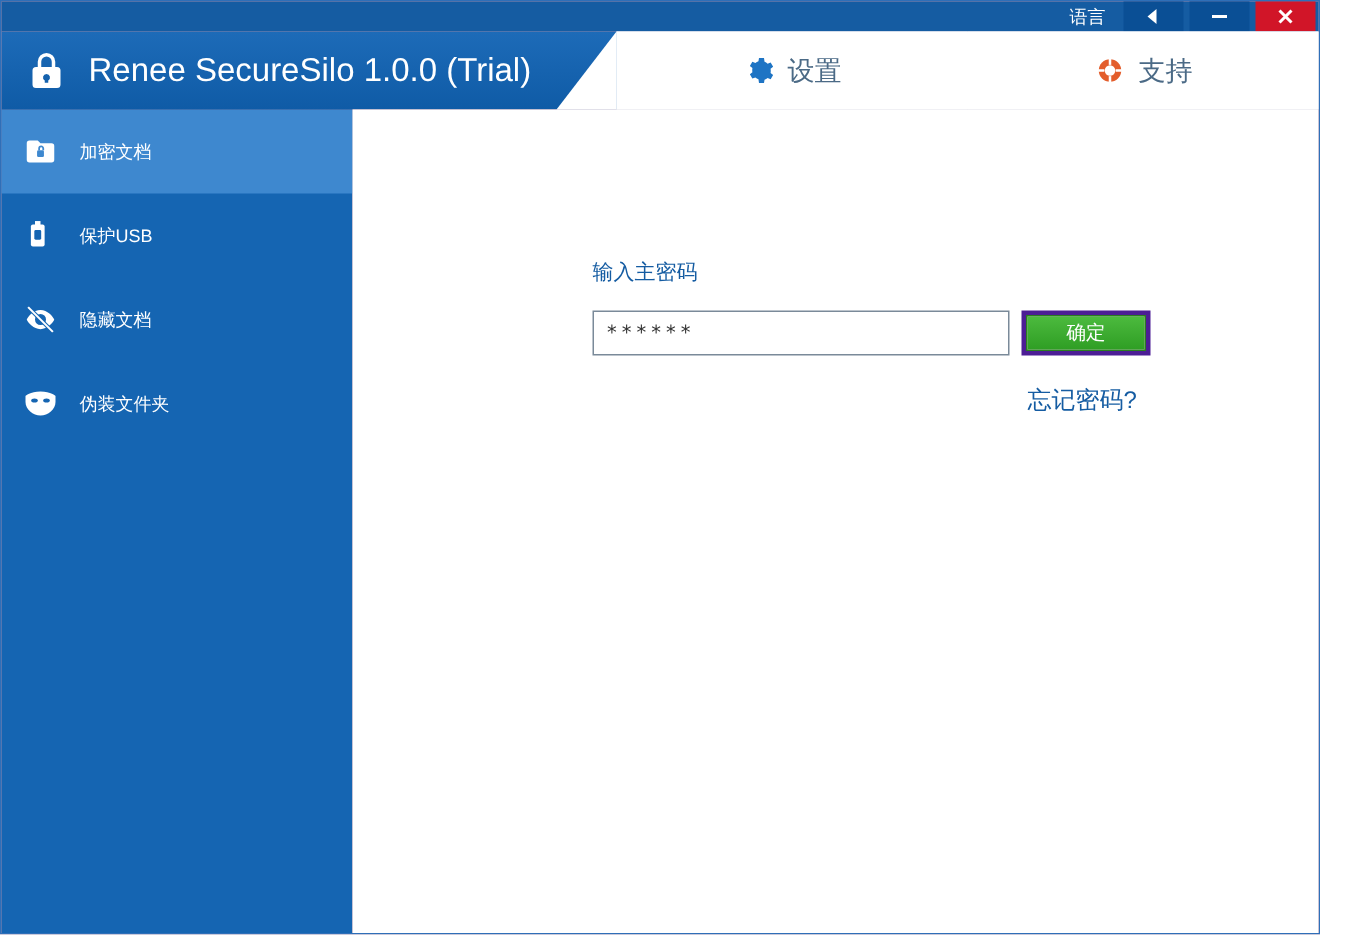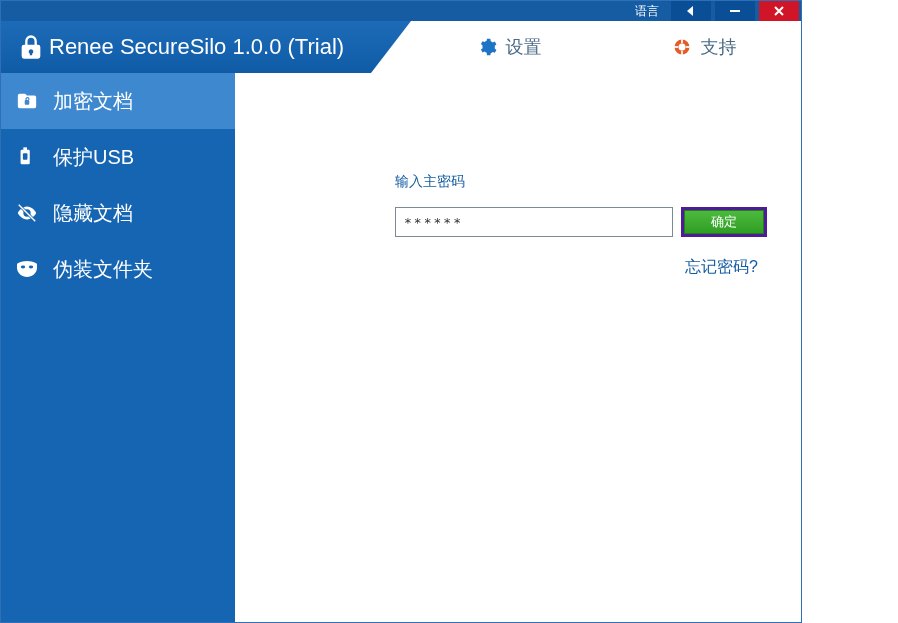--- a/index.html
+++ b/index.html
@@ -1,18 +1,18 @@
 <!DOCTYPE html>
 <html><head>
 <meta charset="utf-8">
 <style>
   * { box-sizing: border-box; margin: 0; padding: 0; font-family: "Microsoft YaHei", "Segoe UI", Arial, sans-serif; }
   html, body { width: 898px; height: 623px; overflow: hidden; }
   .app {
-    width: 802px; height: 623px;
+    width: 880px; height: 623px;
     background: #fca5a5;
     border: 1px solid #2f6fb8;
     display: flex; flex-direction: column;
   }
   
   .topbar {
     height: 20px;
     background: #155ca2;
     display: flex; align-items: center; justify-content: flex-end;
     gap: 4px; padding-right: 2px;
@@ -32,21 +32,21 @@
 
   
   .header {
     height: 52px;
     background: linear-gradient(#1d6bb8, #0f5ba6);
     display: flex; align-items: stretch;
     color: #fff;
     position: relative;
   }
   .title-block {
-    display: flex; align-items: center; gap: 4px;
+    display: flex; align-items: center; gap: 14px;
     padding-left: 16px;
     font-size: 22px;
     flex: 0 0 auto;
     width: 410px;
   }
   .title-block .lock-icon svg { display:block; }
   .tabs {
     flex: 1 1 auto;
     display: flex;
     align-items: stretch;
@@ -101,21 +101,21 @@
     width: 234px;
     background: #1565b2;
     display: flex; flex-direction: column;
   }
   .sidebar-item {
     height: 56px;
     display: flex; align-items: center;
     gap: 14px;
     padding-left: 14px;
     color: #ffffff;
-    font-size: 20px;
+    font-size: 12px;
     cursor: pointer;
   }
   .sidebar-item .side-icon { width: 24px; height: 24px; display:flex; align-items:center; justify-content:center;}
   .sidebar-item .side-icon svg { display:block; }
   .sidebar-item.active { background: #3e88cf; }
 
   .main {
     flex: 1 1 auto;
     background: #ffffff;
     position: relative;

